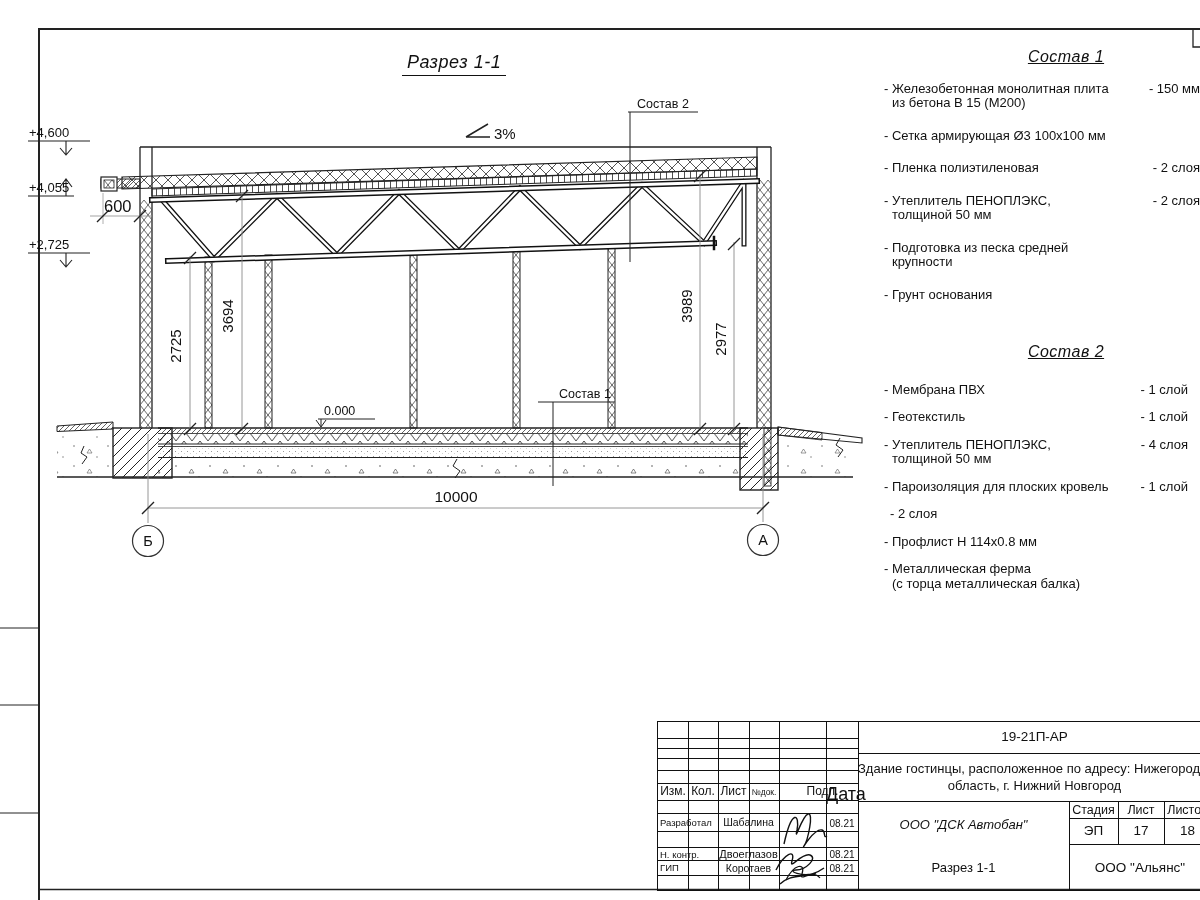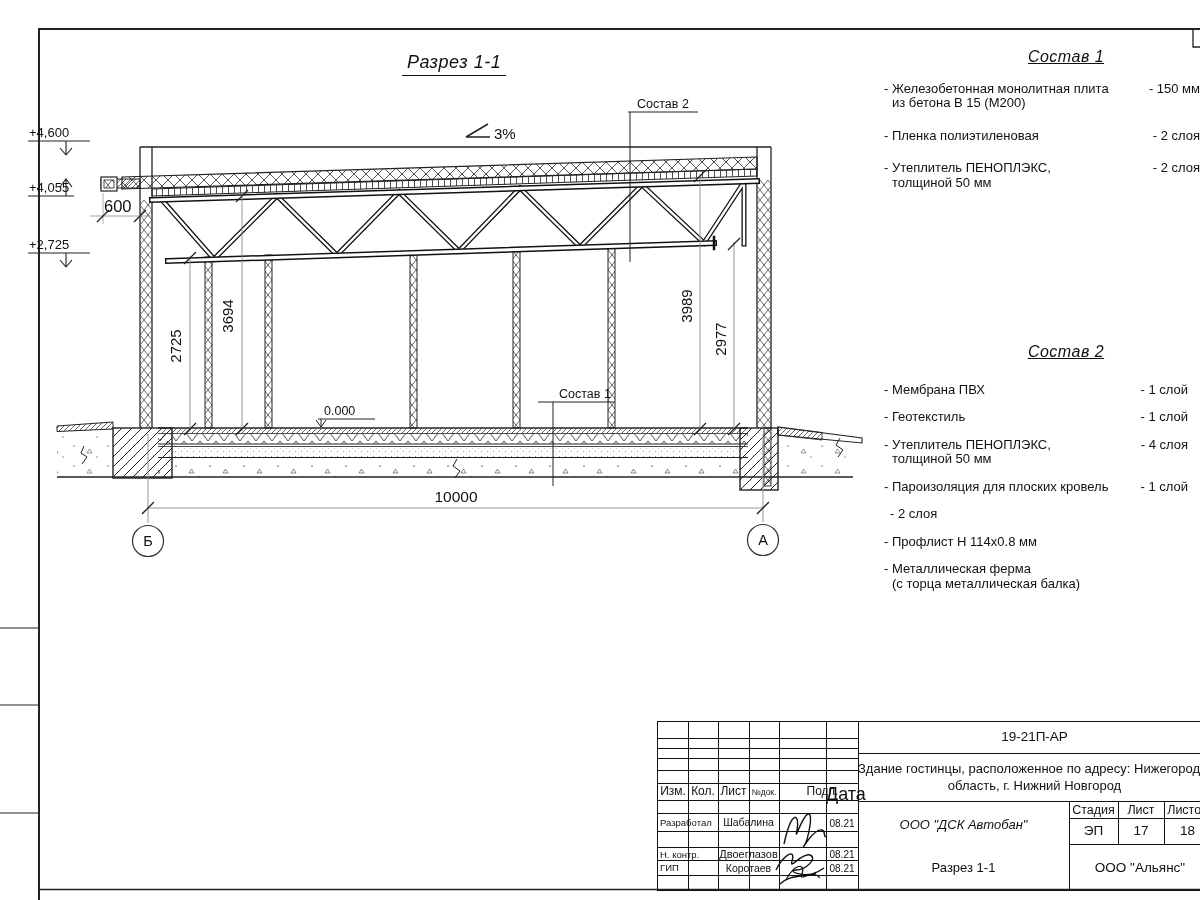--- a/index.html
+++ b/index.html
@@ -208,31 +208,52 @@
   <div class="ctitle" style="padding-left:48px;"><span>Состав 1</span></div>
   <div class="citem">
     <div>
           <div>- Железобетонная  монолитная плита</div>
           <div class="l2">из бетона В 15 (М200)</div>
         </div>
     <div class="cval">- 150 мм</div>
   </div>
   <div class="citem">
     <div>
+          <div>- Сетка армирующая Ø3 100х100 мм</div>
+          <div class="l2"></div>
+        </div>
+    <div class="cval"></div>
+  </div>
+  <div class="citem">
+    <div>
           <div>- Пленка полиэтиленовая</div>
           <div class="l2"></div>
         </div>
     <div class="cval">- 2 слоя</div>
   </div>
   <div class="citem">
     <div>
           <div>- Утеплитель ПЕНОПЛЭКС,</div>
           <div class="l2">толщиной 50 мм</div>
         </div>
     <div class="cval">- 2 слоя</div>
+  </div>
+  <div class="citem">
+    <div>
+          <div>- Подготовка из песка средней</div>
+          <div class="l2">крупности</div>
+        </div>
+    <div class="cval"></div>
+  </div>
+  <div class="citem">
+    <div>
+          <div>- Грунт основания</div>
+          <div class="l2"></div>
+        </div>
+    <div class="cval"></div>
   </div>
 </div>
 
 <div class="clist c2" style="left:884px;top:345px;width:304px;">
   <div class="ctitle" style="padding-left:60px;margin-bottom:23px;"><span>Состав 2</span></div>
   <div class="citem">
     <div>
           <div>- Мембрана ПВХ</div>
           <div class="l2"></div>
         </div>

